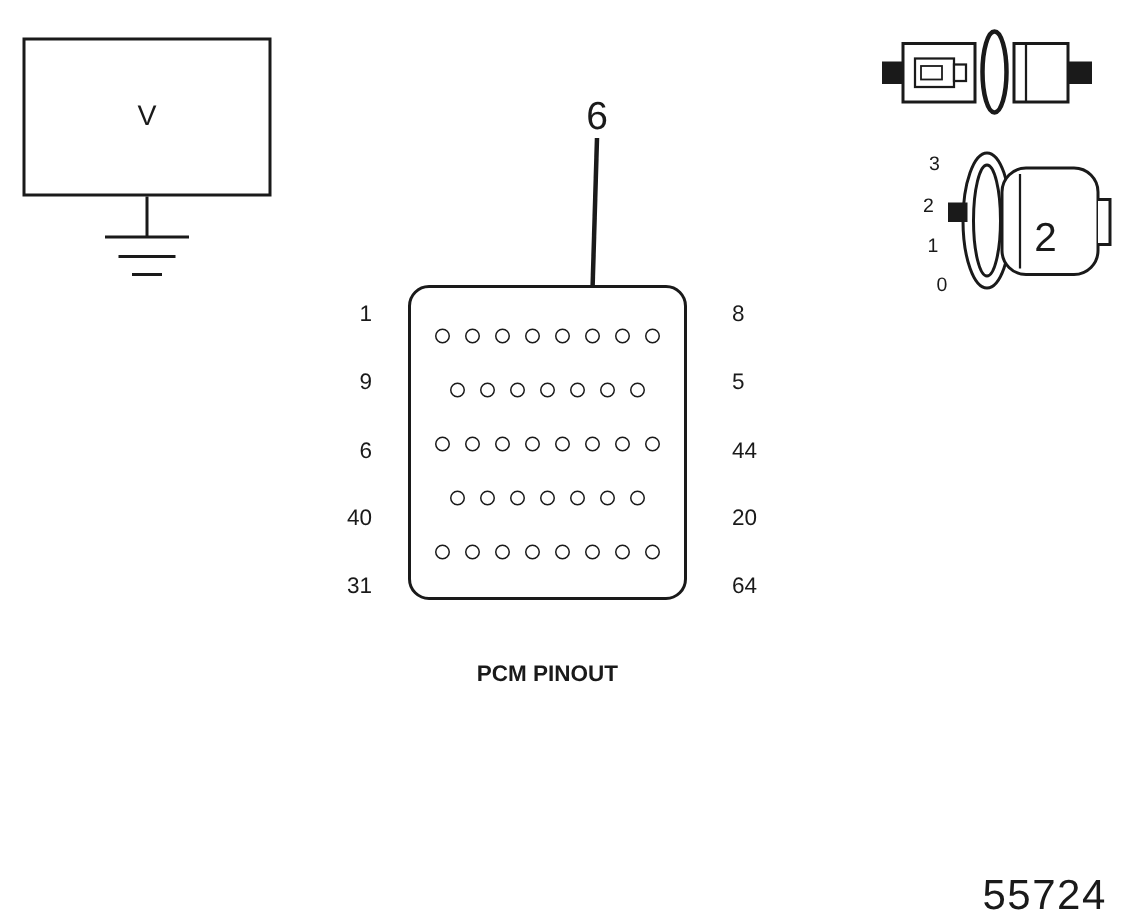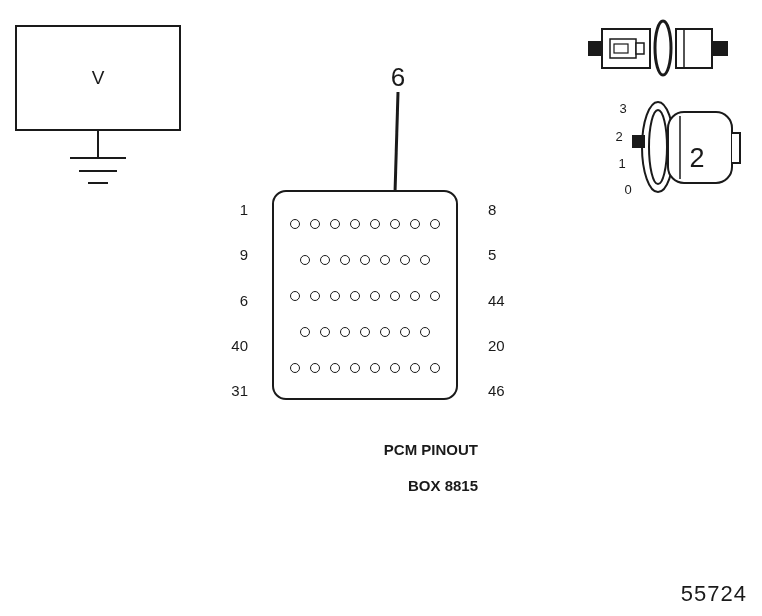--- a/index.html
+++ b/index.html
@@ -48,21 +48,21 @@
   .pin-labels {
     position: absolute; top: 202px; height: 196px; width: 36px;
     display: flex; flex-direction: column; justify-content: space-between;
     font-size: 15px; line-height: 15px;
   }
   .pin-labels.left  { left: 212px; text-align: right; }
   .pin-labels.right { left: 488px; text-align: left; }
 
   .pcm-caption {
     position: absolute; left: 252px; width: 226px;
-    text-align: right; font-weight: bold; font-size: 15px;
+    text-align: center; font-weight: bold; font-size: 15px;
   }
   .pcm-caption.line1 { top: 441px; }
   .pcm-caption.line2 { top: 477px; }
 
   
   .arrow-label {
     position: absolute; left: 384px; top: 62px; width: 28px;
     text-align: center; font-size: 26px;
   }
   .arrow-svg { position: absolute; left: 375px; top: 88px; pointer-events: none; }
@@ -75,21 +75,21 @@
     text-align: center; font-size: 27px;
   }
   .scale-label { position: absolute; width: 14px; text-align: center; font-size: 13px; }
   .scale-label.s3 { left: 616px; top: 101px; }
   .scale-label.s2 { left: 612px; top: 129px; }
   .scale-label.s1 { left: 615px; top: 156px; }
   .scale-label.s0 { left: 621px; top: 182px; }
 
   .figure-number {
     position: absolute; left: 655px; top: 581px; width: 92px;
-    text-align: right; font-size: 22px; letter-spacing: 1px;
+    text-align: left; font-size: 28px; letter-spacing: 1px;
   }
 </style>
 </head>
 <body>
 
 <div class="canvas">
 
   <div class="voltmeter-box">
     <span>V</span>
   </div>
@@ -161,25 +161,24 @@
     <div>9</div>
     <div>6</div>
     <div>40</div>
     <div>31</div>
   </div>
   <div class="pin-labels right">
     <div>8</div>
     <div>5</div>
     <div>44</div>
     <div>20</div>
-    <div>46</div>
+    <div>64</div>
   </div>
 
   <div class="pcm-caption line1">PCM PINOUT</div>
-  <div class="pcm-caption line2">BOX 8815</div>
 
   <svg class="conn-side-svg" width="160" height="70" viewBox="0 0 160 70">
     <rect x="8" y="26" width="14" height="15" fill="#1a1a1a"></rect>
     <rect x="22" y="14" width="48" height="39" fill="#ffffff" stroke="#1a1a1a" stroke-width="2"></rect>
     <rect x="30" y="24" width="26" height="19" fill="#ffffff" stroke="#1a1a1a" stroke-width="1.5"></rect>
     <rect x="34" y="29" width="14" height="9" fill="#ffffff" stroke="#1a1a1a" stroke-width="1.2"></rect>
     <rect x="56" y="28" width="8" height="11" fill="#ffffff" stroke="#1a1a1a" stroke-width="1.5"></rect>
     <ellipse cx="83" cy="33" rx="8" ry="27" fill="#ffffff" stroke="#1a1a1a" stroke-width="3"></ellipse>
     <rect x="96" y="14" width="36" height="39" fill="#ffffff" stroke="#1a1a1a" stroke-width="2"></rect>
     <line x1="104" y1="14" x2="104" y2="53" stroke="#1a1a1a" stroke-width="1.5"></line>

